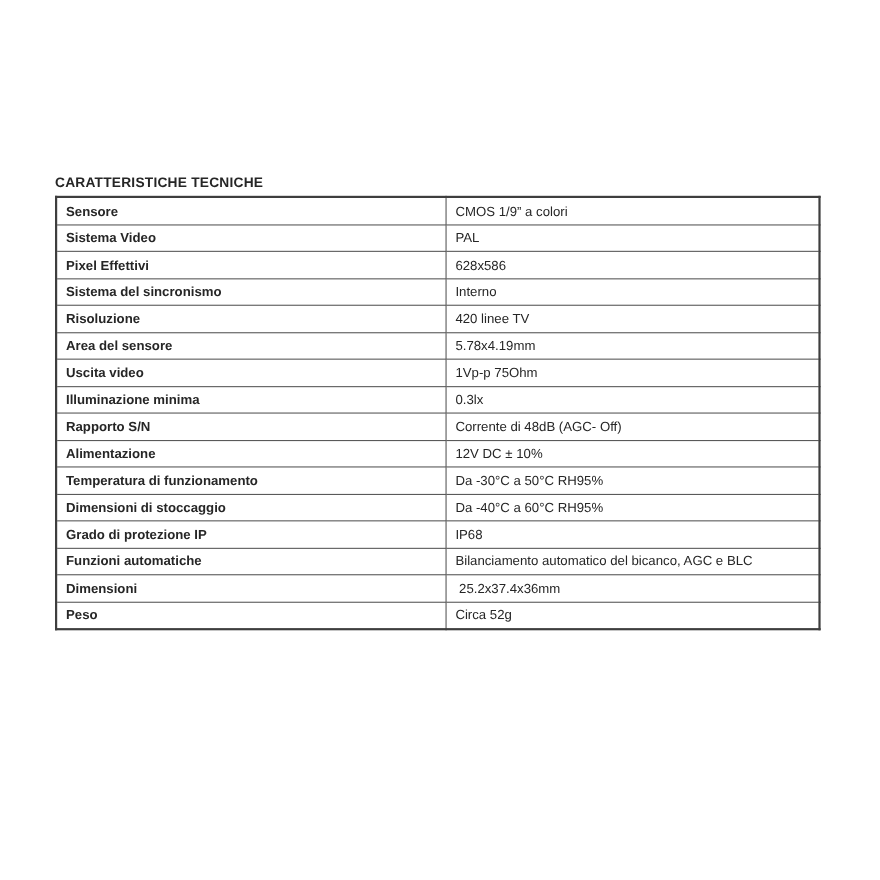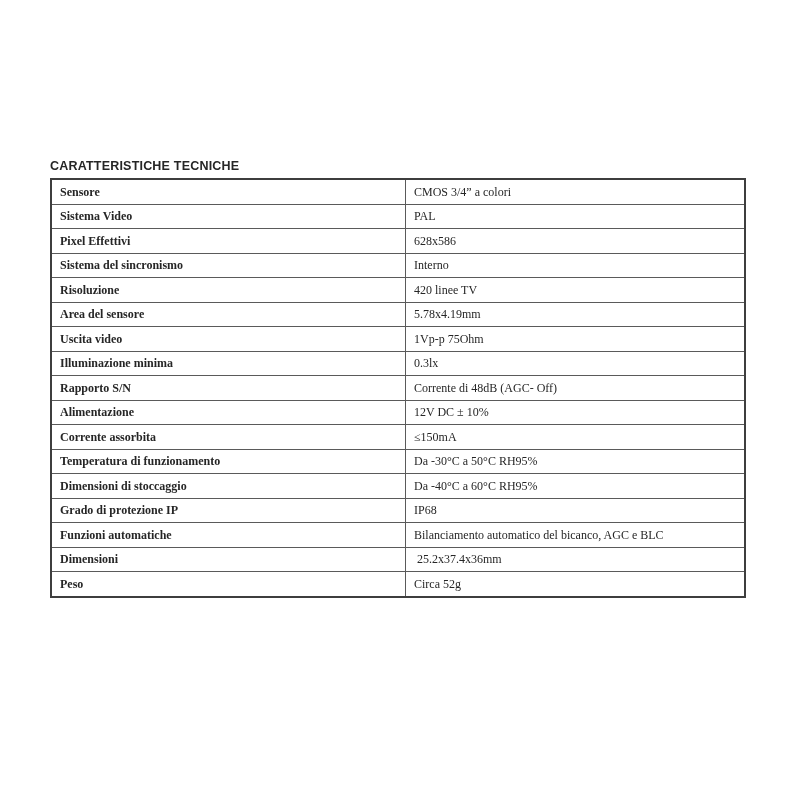--- a/index.html
+++ b/index.html
@@ -28,21 +28,20 @@
     color: #262626;
   }
   table.spec-table {
     position: absolute;
     left: 50px;
     top: 178px;
     width: 696px;
     border-collapse: collapse;
     table-layout: fixed;
     border: 2px solid #3e3e3e;
-    font-family: Liberation Serif, serif;
   }
   table.spec-table td {
     border: 1px solid #5a5a5a;
     height: 23.5px;
     font-size: 12px;
     line-height: 14px;
     color: #262626;
     padding: 0 4px 0 8px;
     vertical-align: middle;
     overflow: hidden;
@@ -59,21 +58,21 @@
 </head>
 <body>
 
 <div class="doc-page">
   <h1 class="doc-title">CARATTERISTICHE TECNICHE</h1>
 
   <table class="spec-table">
     <tbody>
         <tr>
     <td class="spec-label">Sensore</td>
-    <td class="spec-value">CMOS 3/4” a colori</td>
+    <td class="spec-value">CMOS 1/9” a colori</td>
   </tr>
         <tr>
     <td class="spec-label">Sistema Video</td>
     <td class="spec-value">PAL</td>
   </tr>
         <tr>
     <td class="spec-label">Pixel Effettivi</td>
     <td class="spec-value">628x586</td>
   </tr>
         <tr>
@@ -98,24 +97,20 @@
   </tr>
         <tr>
     <td class="spec-label">Rapporto S/N</td>
     <td class="spec-value">Corrente di 48dB (AGC- Off)</td>
   </tr>
         <tr>
     <td class="spec-label">Alimentazione</td>
     <td class="spec-value">12V DC ± 10%</td>
   </tr>
         <tr>
-    <td class="spec-label">Corrente assorbita</td>
-    <td class="spec-value">≤150mA</td>
-  </tr>
-        <tr>
     <td class="spec-label">Temperatura di funzionamento</td>
     <td class="spec-value">Da -30°C a 50°C RH95%</td>
   </tr>
         <tr>
     <td class="spec-label">Dimensioni di stoccaggio</td>
     <td class="spec-value">Da -40°C a 60°C RH95%</td>
   </tr>
         <tr>
     <td class="spec-label">Grado di protezione IP</td>
     <td class="spec-value">IP68</td>

